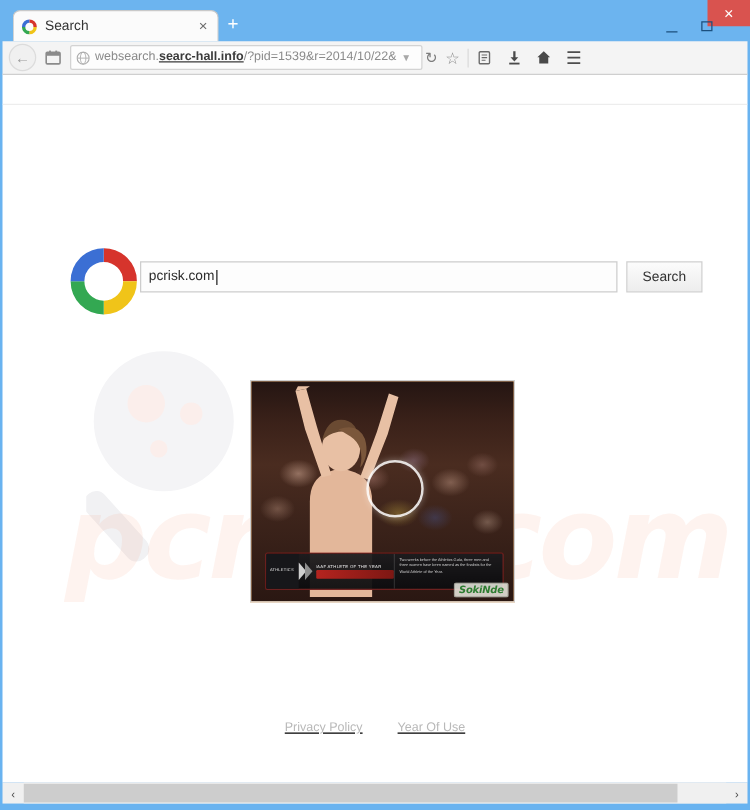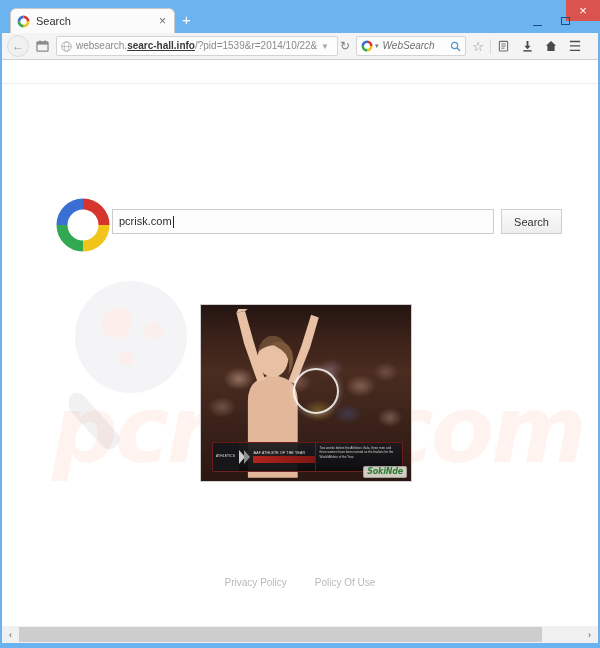--- a/index.html
+++ b/index.html
@@ -483,20 +483,21 @@
 
   
   #page-footer {
     position: absolute;
     left: 0;
     top: 518px;
     width: 596px;
     display: flex;
     justify-content: center;
     gap: 28px;
+    text-decoration: underline;
   }
   .footer-link {
     font-size: 10px;
     color: #b9b9b9;
     line-height: 1;
   }
 
   
   #h-scrollbar {
     position: absolute;
@@ -599,36 +600,20 @@
         <line x1="0.9" y1="6" x2="11.1" y2="6" stroke="#6f6f6f" stroke-width=".8"></line>
       </svg>
       <span id="url-text">
         <span>websearch.</span><b>searc-hall.info</b><span>/?pid=1539&amp;r=2014/10/22&amp;hid=127181</span>
       </span>
       <span id="url-dropdown-icon">▼</span>
     </div>
 
     <span id="reload-button">↻</span>
 
-    <div id="searchbar-wrap">
-      <svg id="search-engine-icon" width="12" height="12" viewBox="0 0 24 24">
-        <g fill="none" stroke-width="5">
-          <path d="M12 3.5 A8.5 8.5 0 0 1 20.5 12" stroke="#d6342c"></path>
-          <path d="M20.5 12 A8.5 8.5 0 0 1 12 20.5" stroke="#f0c419"></path>
-          <path d="M12 20.5 A8.5 8.5 0 0 1 3.5 12" stroke="#33a852"></path>
-          <path d="M3.5 12 A8.5 8.5 0 0 1 12 3.5" stroke="#3b6fd4"></path>
-        </g>
-      </svg>
-      <span id="search-engine-caret">▾</span>
-      <span id="search-engine-label">WebSearch</span>
-      <svg id="search-go-icon" width="11" height="11" viewBox="0 0 12 12">
-        <circle cx="5" cy="5" r="3.4" fill="none" stroke="#4f93cf" stroke-width="1.3"></circle>
-        <line x1="7.5" y1="7.5" x2="11" y2="11" stroke="#4f93cf" stroke-width="1.5"></line>
-      </svg>
-    </div>
 
     <div class="toolbar-icon" id="bookmark-star-icon">
       <span>☆</span>
     </div>
 
     <div class="toolbar-sep"></div>
 
     <div class="toolbar-icon">
       <svg width="11" height="12" viewBox="0 0 12 13">
         <rect x="1.5" y="1.5" width="9" height="10.5" rx="1" fill="none" stroke="#6a6a6a" stroke-width="1.2"></rect>
@@ -712,21 +697,21 @@
           <div id="video-banner-bar"></div>
         </div>
         <div id="video-banner-desc">Two weeks before the Athletics Gala, three men and three women have been named as the finalists for the World Athlete of the Year.</div>
       </div>
 
       <div id="video-watermark">SokiNde</div>
     </div>
 
     <div id="page-footer">
       <span class="footer-link">Privacy Policy</span>
-      <span class="footer-link">Policy Of Use</span>
+      <span class="footer-link">Year Of Use</span>
     </div>
   </div>
 
   <div id="h-scrollbar">
     <div class="scroll-arrow">‹</div>
     <div id="h-scroll-track">
       <div id="h-scroll-thumb"></div>
     </div>
     <div class="scroll-arrow">›</div>
   </div>

